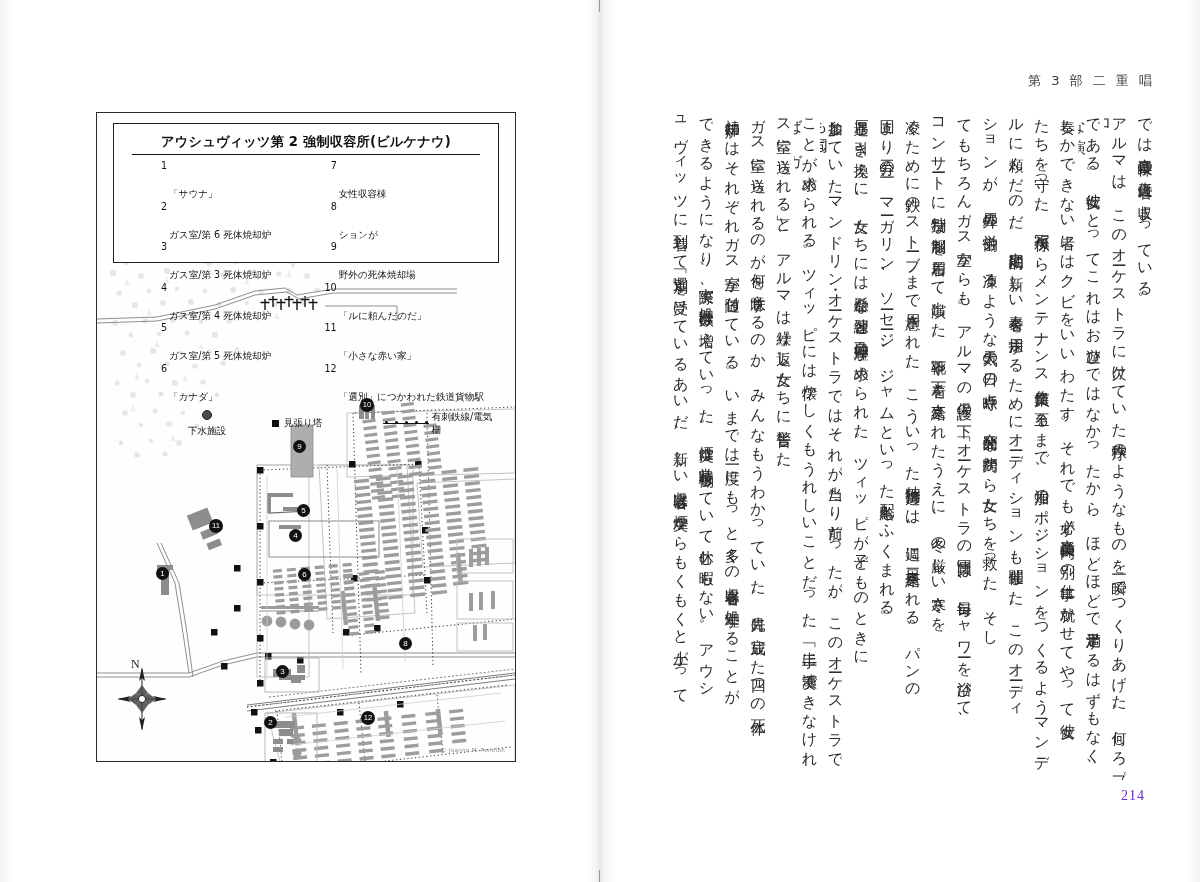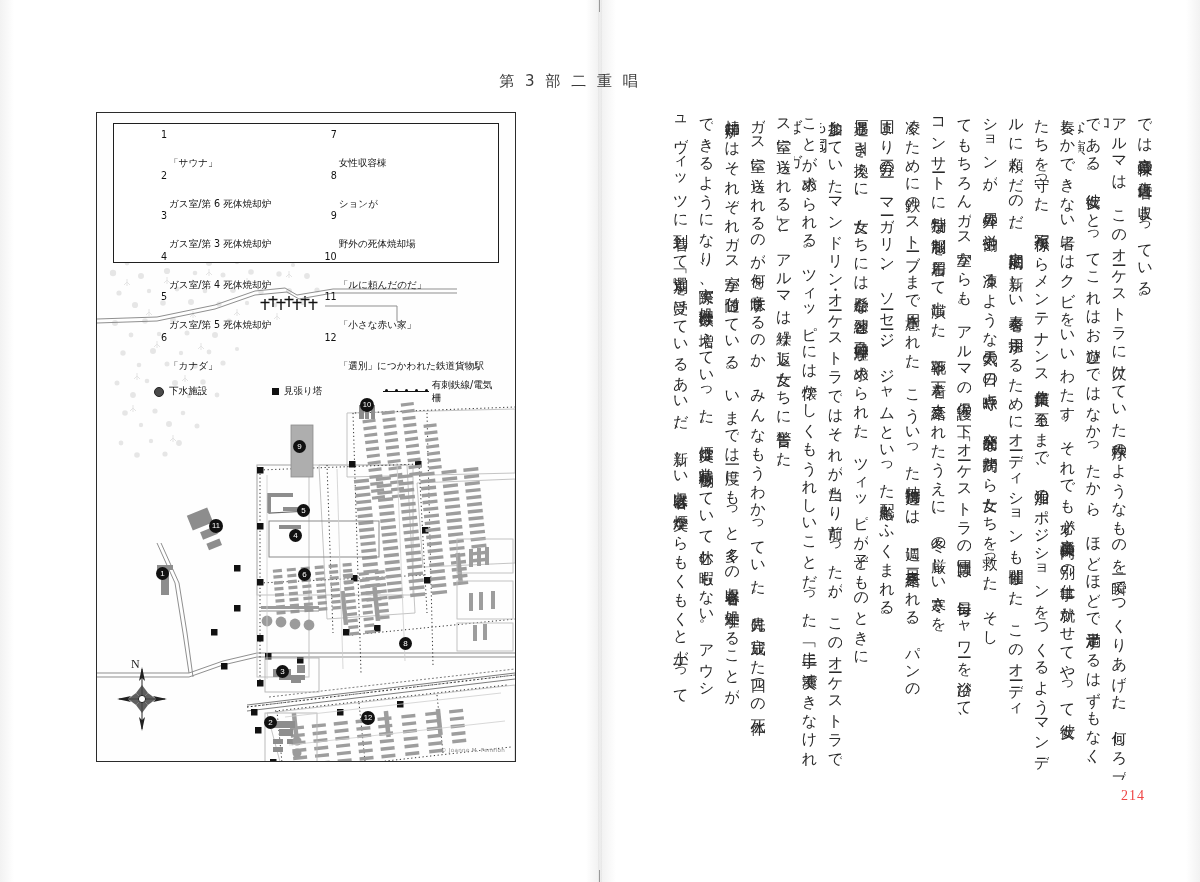--- a/index.html
+++ b/index.html
@@ -27,44 +27,44 @@
      margin:9px 18px 2px 18px;padding-bottom:3px;border-bottom:1.6px solid #111;
      letter-spacing:.2px;}
   .legend-cols{display:flex;margin:5px 0 0 0;padding:0 14px 0 38px;gap:10px;}
   .legend-col{flex:1;}
   .legend-row{display:flex;font-size:9.6px;line-height:12.6px;color:#111;white-space:nowrap;}
   .legend-num{width:15px;text-align:right;margin-right:2px;flex:none;}
   .legend-txt{flex:1;margin-top:28px;}
   .legend-symbols{display:flex;justify-content:flex-start;gap:0;padding:0 0 0 40px;margin-top:6px;
      font-size:9.6px;color:#111;align-items:center;}
   .sym{display:flex;align-items:center;gap:5px;}
-  .sym.s1{width:112px;}
+  .sym.s1{width:112px;flex-direction:column;}
   .sym.s2{width:118px;padding-left:12px;}
   .dot-sewer{width:8px;height:8px;border-radius:50%;background:#4a4a4a;border:1px solid #222;display:inline-block;}
   .sq-tower{width:7px;height:7px;background:#111;display:inline-block;}
   .fence-demo{display:inline-block;width:46px;height:8px;position:relative;}
   .fence-demo::before{content:"";position:absolute;left:0;top:3.5px;width:46px;height:1px;background:#111;}
   .fence-demo i{position:absolute;top:1.5px;width:3px;height:3px;background:#111;border-radius:50%;}
 
   .credit{position:absolute;right:10px;bottom:8px;font-size:5.6px;color:#8c8c8c;letter-spacing:.3px;}
 
   
   .compass{position:absolute;left:18px;bottom:28px;width:54px;height:74px;}
   .compass .n-label{position:absolute;left:16px;top:-2px;font-size:12px;font-family:"Liberation Serif",serif;color:#222;}
 
   
   .badge{position:absolute;width:13px;height:13px;border-radius:50%;background:#111;color:#fff;
      font-size:8px;line-height:13px;text-align:center;font-family:"Liberation Sans",sans-serif;z-index:30;}
   .badge.w2{width:14px;height:14px;line-height:14px;font-size:7.6px;}
 
   
-  .runhead{position:absolute;left:0;top:72px;width:1140px;text-align:center;
-     font-family:"DejaVu Sans",sans-serif;font-size:15px;color:#3a3a3a;letter-spacing:3px;}
+  .runhead{position:absolute;left:0;top:72px;width:1140px;text-align:right;
+     font-family:"DejaVu Sans",sans-serif;font-size:13px;color:#3a3a3a;letter-spacing:3px;padding-left:15px;}
   .folio{position:absolute;right:55px;top:788px;font-family:"Liberation Serif",serif;
-     font-size:14px;color:#ef4444;letter-spacing:1px;}
+     font-size:14px;color:#6d28d9;letter-spacing:1px;}
 
   .textblock{position:absolute;right:48px;top:108px;height:672px;width:490px;
      display:flex;flex-direction:row-reverse;align-items:flex-start;}
   .tcol{writing-mode:vertical-rl;text-orientation:upright;
      font-family:"DejaVu Sans",sans-serif;font-size:15.2px;line-height:1.0;
      letter-spacing:1.6px;color:#2a2a2a;height:672px;width:26.5px;margin-left:3.2px;
      white-space:pre-wrap;word-break:break-all;overflow:hidden;}
 </style>
 </head>
 <body>
@@ -764,20 +764,21 @@
           <path d="M27 26 L33 34 L27 40 L21 34 Z" opacity=".85"></path>
           <path d="M27 54 L33 46 L27 40 L21 46 Z" opacity=".85"></path>
           <path d="M13 40 L21 34 L27 40 L21 46 Z" opacity=".85"></path>
           <path d="M41 40 L33 34 L27 40 L33 46 Z" opacity=".85"></path>
         </g>
         <circle cx="27" cy="40" r="3.6" fill="#fff" stroke="#222" stroke-width="1"></circle>
       </svg>
     </div>
 
     <div class="legend-box">
+      <div class="legend-title">アウシュヴィッツ第 2 強制収容所(ビルケナウ)</div>
       <div class="legend-cols">
         <div class="legend-col">
           <div class="legend-row">
             <span class="legend-num">1</span>
             <span class="legend-txt">「サウナ」</span>
           </div>
           <div class="legend-row">
             <span class="legend-num">2</span>
             <span class="legend-txt">ガス室/第 6 死体焼却炉</span>
           </div>

